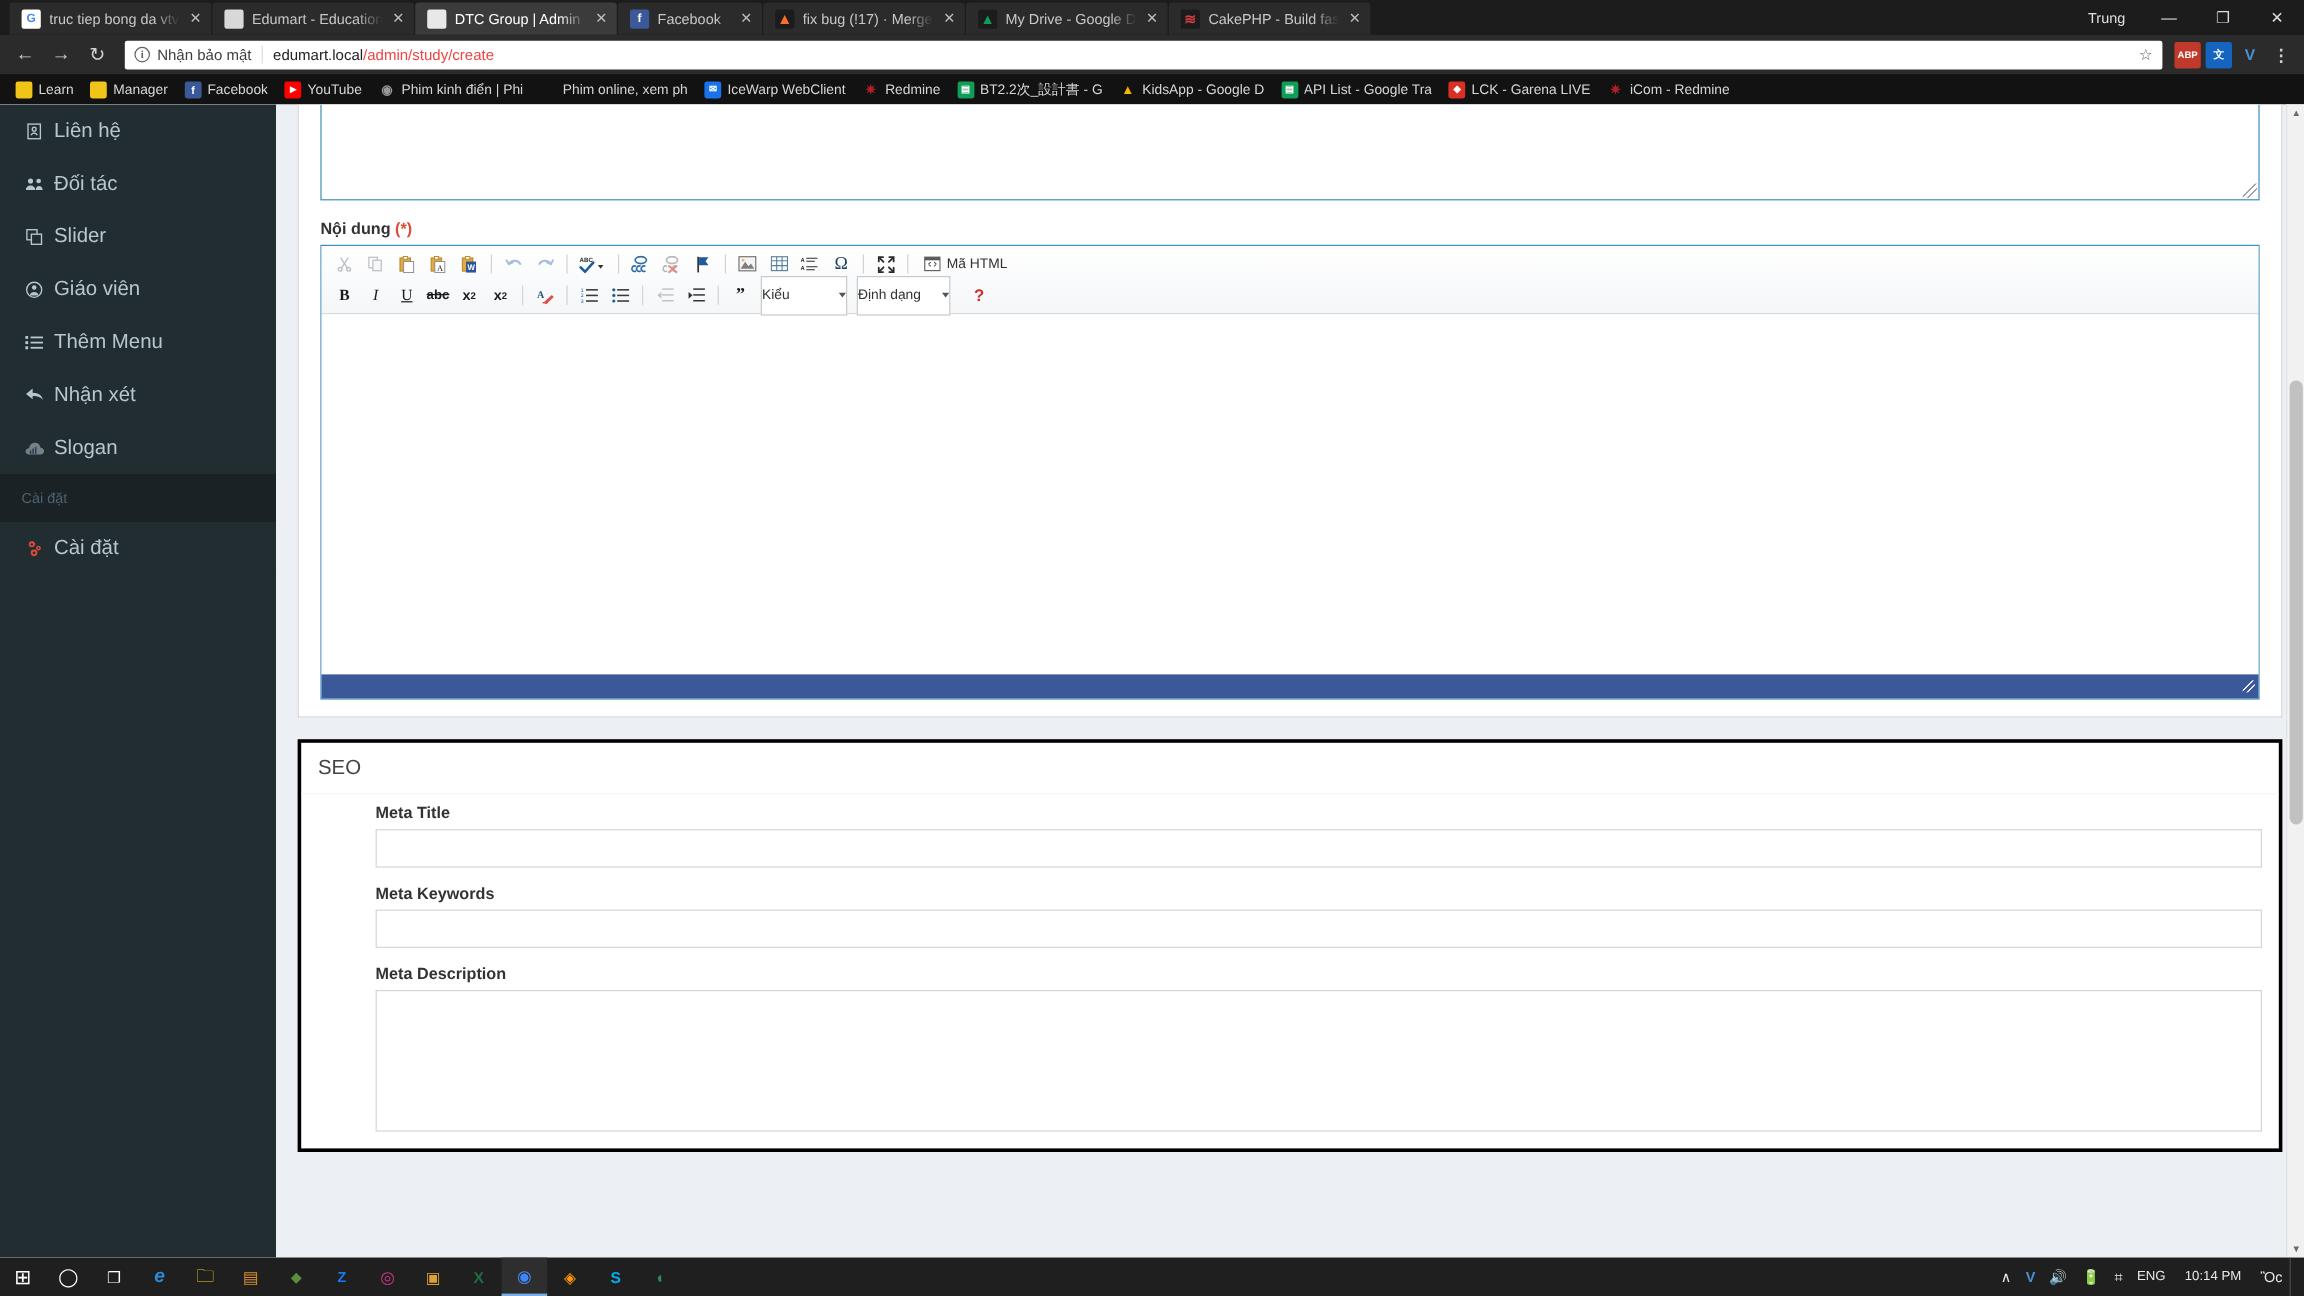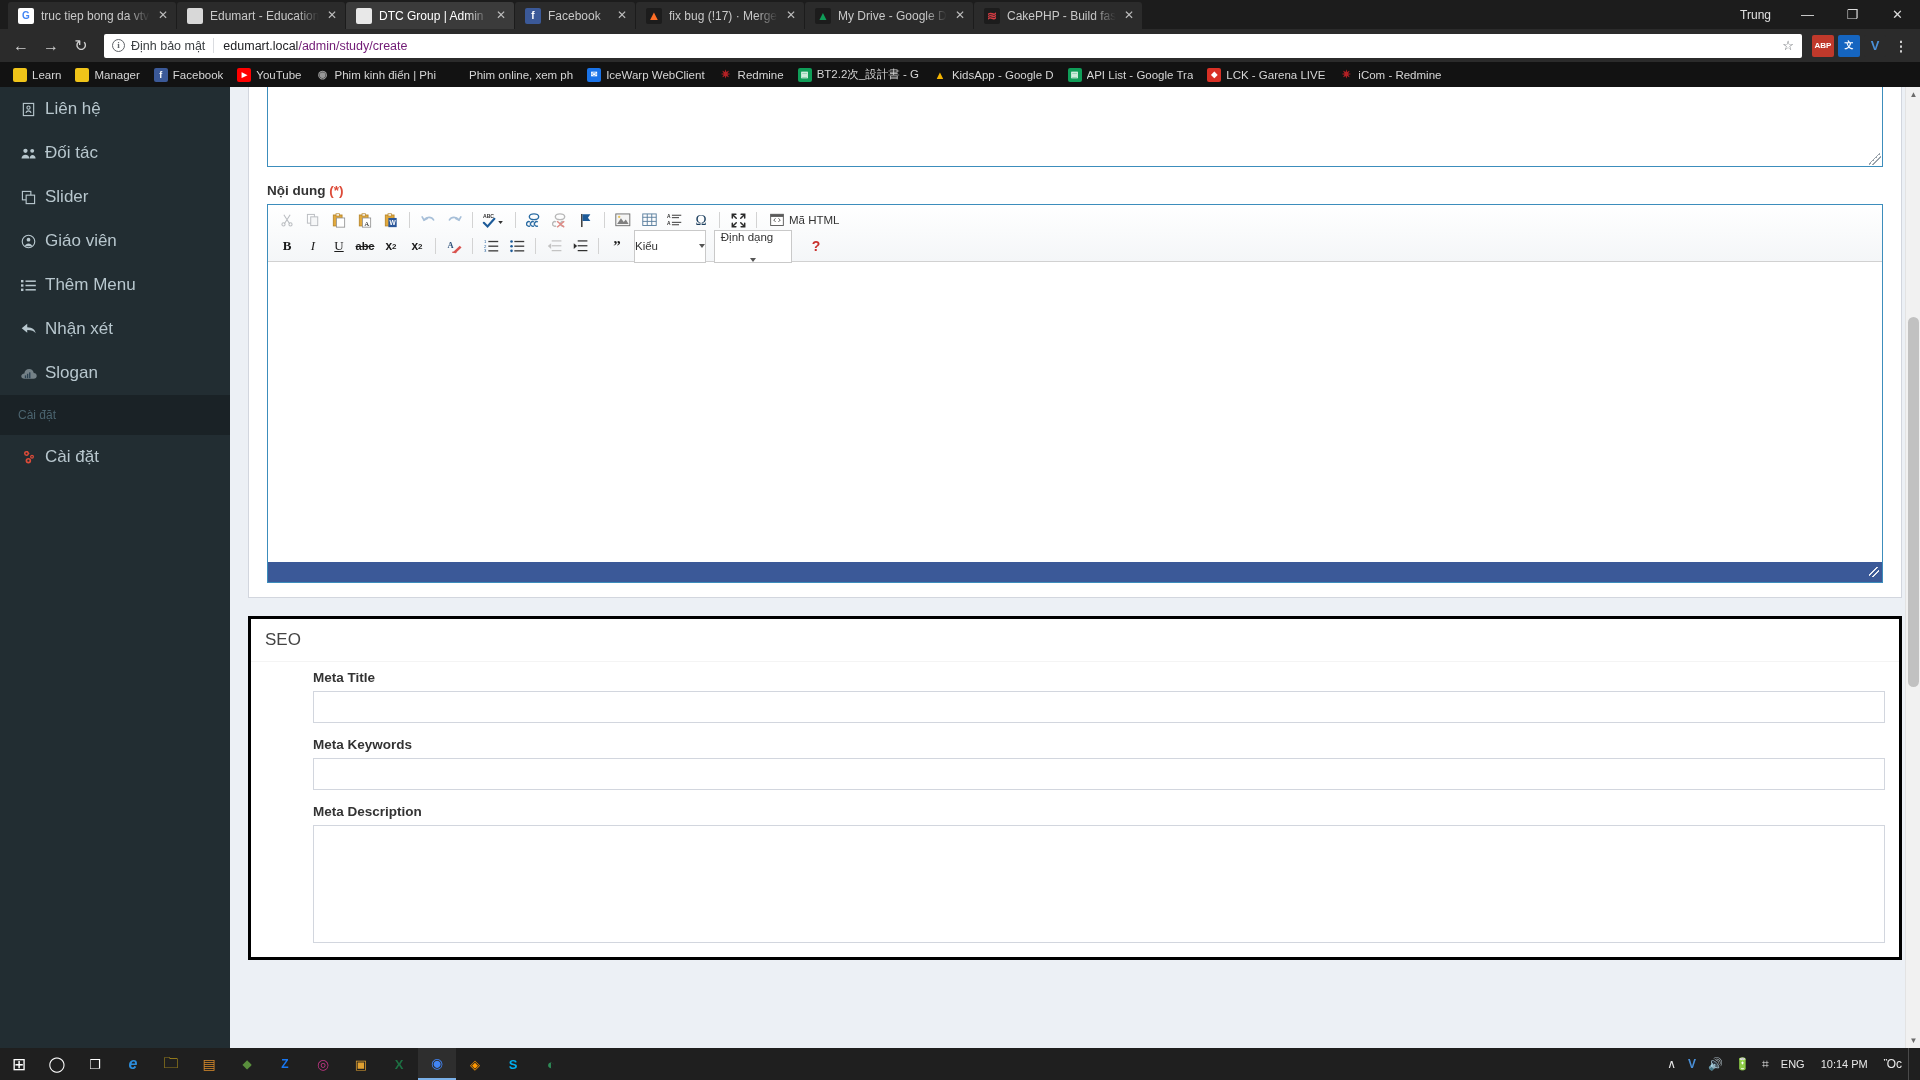--- a/index.html
+++ b/index.html
@@ -81,21 +81,21 @@
     font-size: 12.5px; color: #202124;
   }
   .omnibox .secicon {
     width: 13px; height: 13px; border: 1.2px solid #5f6368; border-radius: 50%;
     color: #5f6368; font-size: 9px; line-height: 11px; text-align: center;
     margin-right: 6px; font-family: "Liberation Serif", serif; font-weight: bold;
   }
   .omnibox .sectext { color: #3c4043; margin-right: 8px; }
   .omnibox .sep { width: 1px; height: 15px; background: #dadce0; margin-right: 9px; }
   .omnibox .host { color: #202124; }
-  .omnibox .path { color: #701a75; }
+  .omnibox .path { color: #ef4444; }
   .omnibox .star { margin-left: auto; color: #5f6368; font-size: 13px; }
   .navbar .ext {
     width: 22px; height: 22px; margin-left: 4px; border-radius: 2px;
     display: flex; align-items: center; justify-content: center;
     font-size: 9px; font-weight: bold; color: #fff;
   }
 
   
   .bookmarks {
     height: 25px; background: #121212; display: flex; align-items: center;
@@ -309,21 +309,21 @@
       <span class="wbtn close">✕</span>
     </div>
   </div>
 
   <div class="navbar">
     <span class="navicon">←</span>
     <span class="navicon">→</span>
     <span class="navicon">↻</span>
     <div class="omnibox">
       <span class="secicon">i</span>
-      <span class="sectext">Định bảo mật</span>
+      <span class="sectext">Nhận bảo mật</span>
       <span class="sep"></span>
       <span class="host">edumart.local</span>
       <span class="path">/admin/study/create</span>
       <span class="star">☆</span>
     </div>
     <span class="ext" style="background:#c0392b;font-size:8px;">ABP</span>
     <span class="ext" style="background:#1565c0;">文</span>
     <span class="ext" style="background:#2b2b2b;color:#4a90d9;font-size:13px;">V</span>
     <span class="ext" style="background:transparent;color:#cfcfcf;font-size:14px;">⋮</span>
   </div>
@@ -670,21 +670,21 @@
                     <rect x="5" y="11.8" width="10.4" height="1.3" fill="#2f2f2f"></rect>
                     <path d="M0.8 4.6 4.4 7.6l-3.6 3z" fill="#2f2f2f"></path>
                   </svg>
                 </span>
                 <span class="cke-sep"></span>
                 <span class="cke-btn" style="font-size:15px;color:#1b1b1b;font-weight:bold;font-family:'Liberation Serif',serif;line-height:10px;">”</span>
                 <span class="cke-combo" style="min-width:72px;">
                   <span class="cv">Kiểu</span>
                   <span class="carr"></span>
                 </span>
-                <span class="cke-combo" style="min-width:78px;flex-direction:column;">
+                <span class="cke-combo" style="min-width:78px;">
                   <span class="cv">Định dạng</span>
                   <span class="carr"></span>
                 </span>
                 <span class="cke-btn" style="color:#c9302c;font-size:14px;font-weight:bold;margin-left:10px;">?</span>
               </div>
             </div>
 
             <div class="cke-body"></div>
 
             <div class="cke-bottom">

